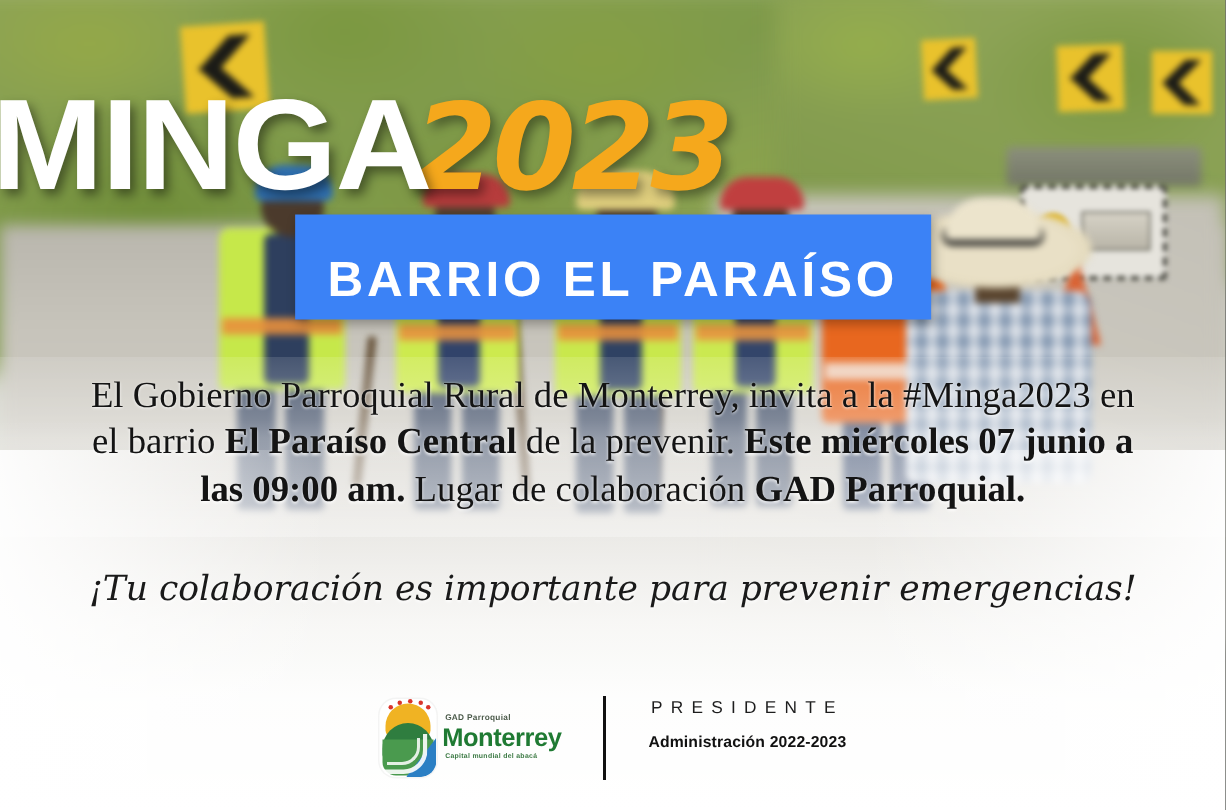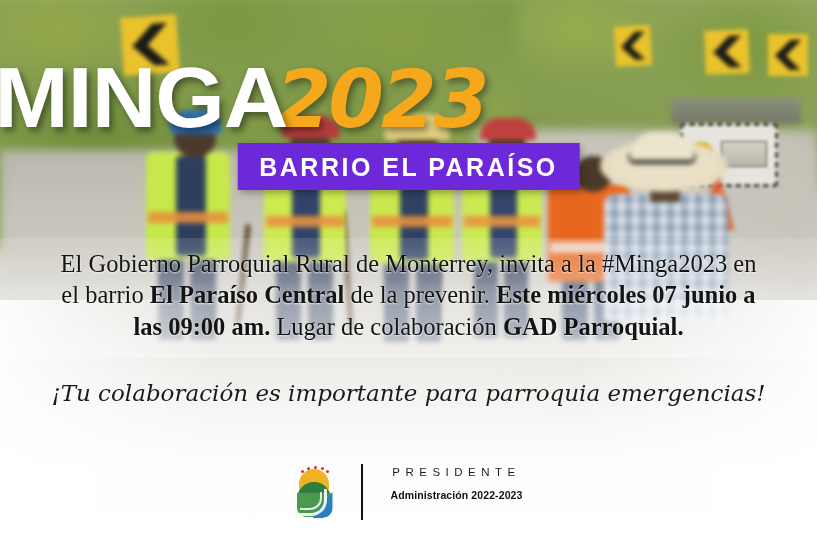--- a/index.html
+++ b/index.html
@@ -274,26 +274,26 @@
     display: inline-block;
     margin-left: -6px;
     vertical-align: baseline;
   }
 
   .badge {
     position: absolute;
     top: 143px;
     left: 50%;
     transform: translateX(-50%);
-    background: #6d28d9;
+    background: #3b82f6;
     color: #ffffff;
     font-weight: 700;
-    font-size: 25px;
+    font-size: 33px;
     letter-spacing: 2.5px;
-    padding: 10px 22px 8px 22px;
+    padding: 24px 22px 8px 22px;
     white-space: nowrap;
     box-shadow: 2px 3px 7px rgba(0,0,0,.30);
   }
 
   .body-copy {
     position: absolute;
     top: 248px;
     left: 0; right: 0;
     text-align: center;
     font-family: "Liberation Serif", serif;
@@ -533,38 +533,43 @@
     <div class="titlewrap">
       <span class="t-minga">MINGA</span><span class="t-year">2023</span>
     </div>
 
     <div class="badge">BARRIO EL PARAÍSO</div>
 
     <div class="body-copy">
       <span>El Gobierno Parroquial Rural de Monterrey, invita a la #Minga2023 en el barrio </span><b>El Paraíso Central</b><span> de la prevenir. </span><b>Este miércoles 07 junio a las 09:00 am.</b><span> Lugar de colaboración </span><b>GAD Parroquial.</b>
     </div>
 
-    <div class="tagline">¡Tu colaboración es importante para parroquia emergencias!</div>
+    <div class="tagline">¡Tu colaboración es importante para prevenir emergencias!</div>
 
     <div class="footer">
 
       <div class="logo-block">
         <div class="emblem">
           <div class="sunshape"></div>
           <div class="hill"></div>
           <div class="field"></div>
           <div class="water"></div>
           <div class="blade"></div>
           <div class="blade2"></div>
           <div class="dot d1"></div>
             <div class="dot d2"></div>
             <div class="dot d3"></div>
           <div class="dot d4"></div>
             <div class="dot d5"></div>
         </div>
+        <div class="logo-text">
+          <div class="logo-gad">GAD Parroquial</div>
+          <div class="logo-name">Monterrey</div>
+          <div class="logo-sub">Capital mundial del abacá</div>
+        </div>
       </div>
 
       <div class="divider"></div>
 
       <div class="sign-block">
         <div class="sign-role">PRESIDENTE</div>
         <div class="sign-admin">Administración 2022-2023</div>
       </div>
 
     </div>

